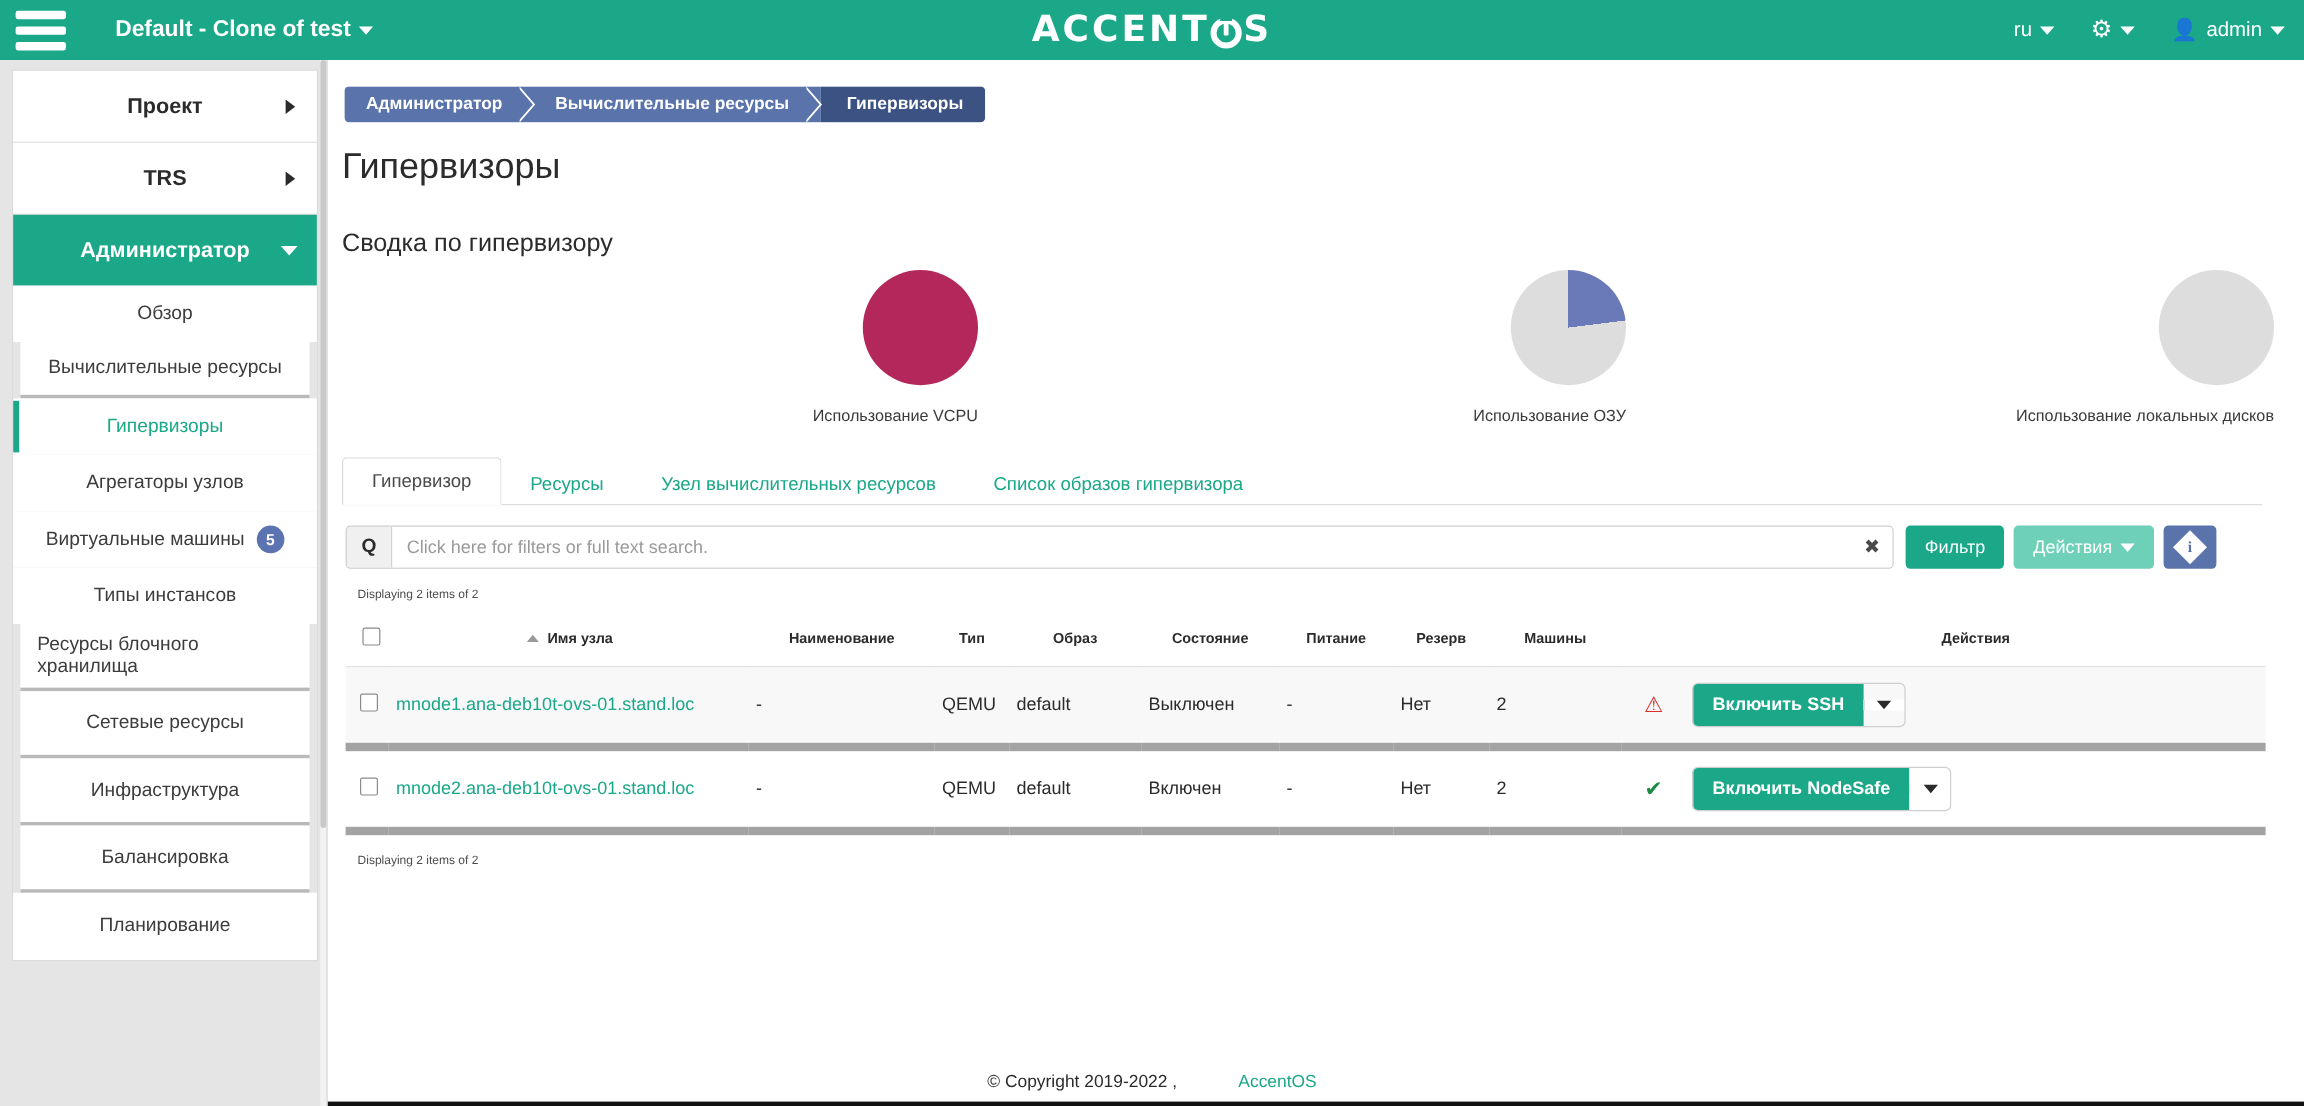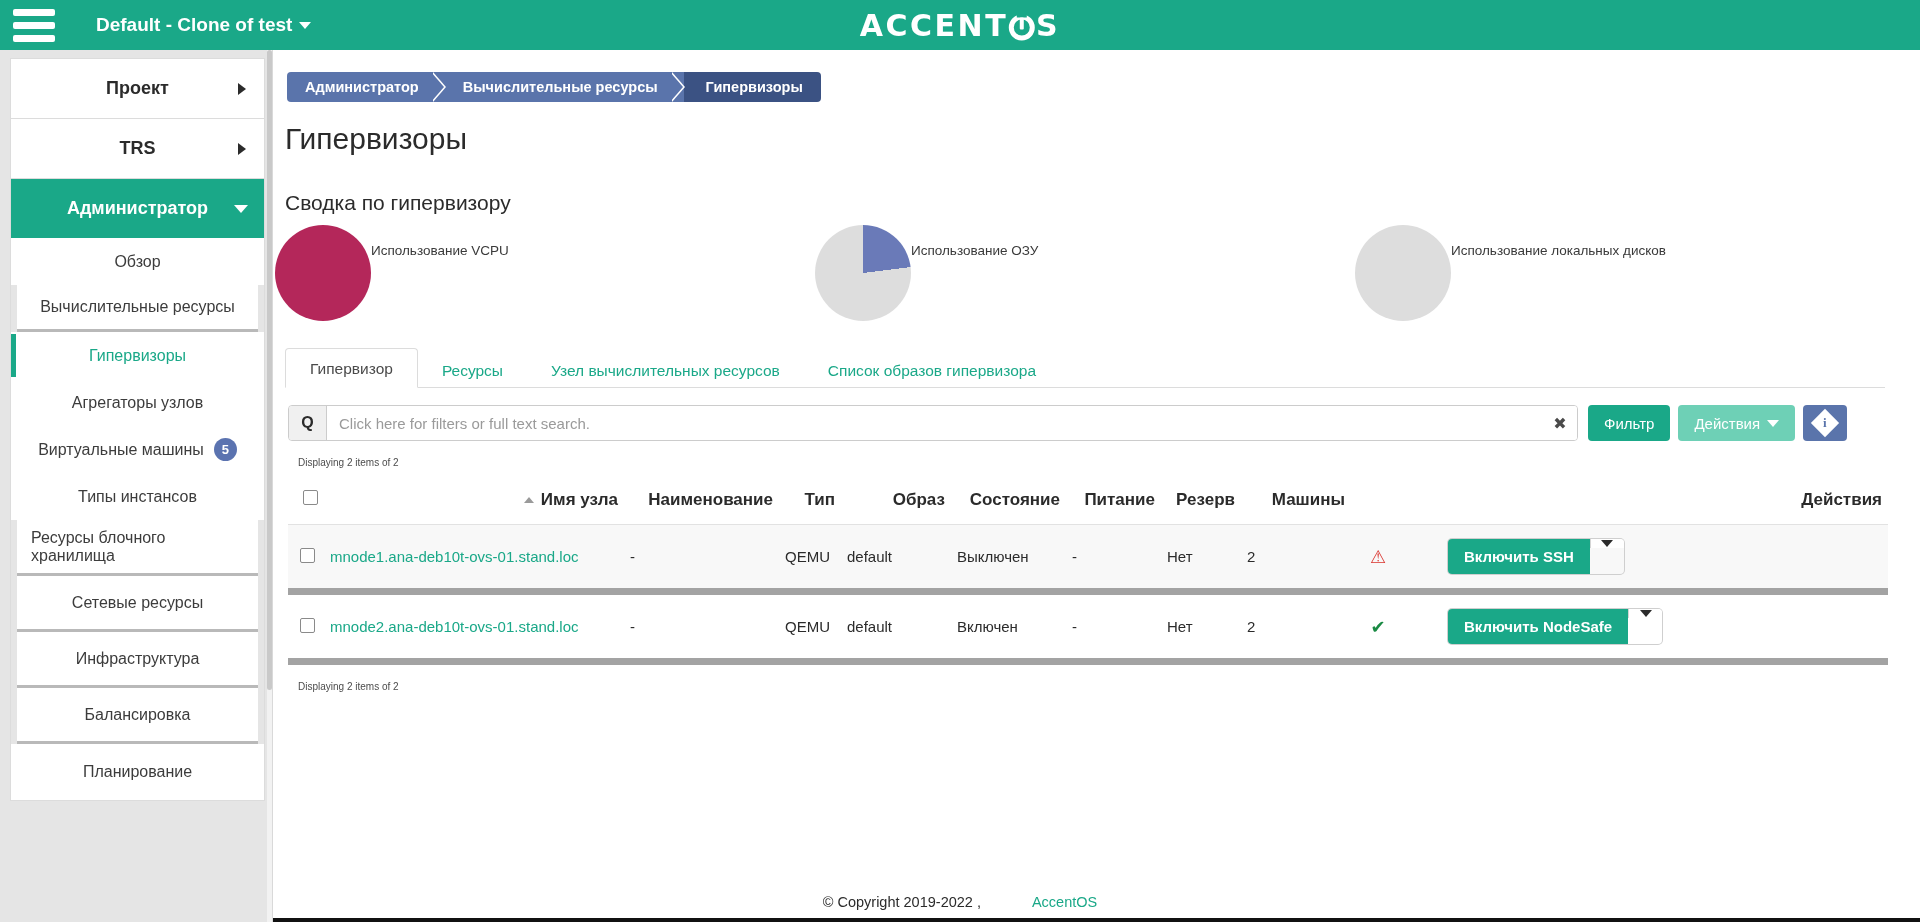--- a/index.html
+++ b/index.html
@@ -241,21 +241,21 @@
   }
 
   
   #pie-row {
     margin-top: 10px;
     display: flex;
     width: 1620px;
   }
   .pie-cell {
     flex: 1 1 0;
-    display: flex; flex-direction: row; align-items: flex-start;
+    display: flex; flex-direction: column; align-items: flex-end;
   }
   .pie {
     width: 96px; height: 96px;
     border-radius: 50%;
   }
   .pie-label {
     margin-top: 18px;
     font-size: 13.5px;
     color: #3a3a3a;
     text-align: center;
@@ -366,22 +366,22 @@
     color: #4c4c4c;
     margin: 16px 0 0 23px;
   }
   #hv-table {
     margin: 14px 0 0 13px;
     width: 1600px;
     border-collapse: collapse;
     font-size: 15px;
   }
   #hv-table thead th {
-    text-align: right;
-    font-size: 17px;
+    text-align: center;
+    font-size: 12px;
     font-weight: bold;
     color: #2b2b2b;
     padding: 8px 6px 14px 6px;
     border-bottom: 1px solid #e2e2e2;
     white-space: nowrap;
   }
   #hv-table tbody td {
     padding: 14px 6px;
     border-bottom: 7px solid #a3a3a3;
     color: #2b2b2b;
@@ -408,24 +408,23 @@
   }
   .node-link {
     color: #1aa888;
     text-decoration: none;
     cursor: pointer;
   }
   .status-warn { color: #d9322c; font-size: 18px; }
   .status-ok { color: #1a8a44; font-size: 18px; font-weight: bold; }
   .col-icon { width: 54px; text-align: center; }
   .split-btn {
-    display: inline-flex; align-items: flex-start;
+    display: inline-flex; align-items: center;
     border-radius: 4px; overflow: hidden;
     box-shadow: 0 0 0 1px #cfcfcf;
-    margin-left: 37px;
   }
   .split-main {
     background: #1aa888;
     color: #ffffff;
     border: none;
     font-size: 15px;
     font-weight: bold;
     font-family: "Liberation Sans", sans-serif;
     padding: 9px 16px;
     cursor: pointer;
@@ -479,20 +478,35 @@
     <span></span>
   </div>
   <div id="ctx-switcher">
     <span>Default - Clone of test</span>
     <i class="caret-down"></i>
   </div>
   <div id="brand-logo">
     <span>ACCENT</span>
       <span class="o-power"></span>
       <span>S</span>
+  </div>
+  <div id="topbar-right">
+    <div class="topbar-menu">
+      <span>ru</span>
+      <i class="caret-down"></i>
+    </div>
+    <div class="topbar-menu">
+      <span class="gear-glyph">⚙</span>
+      <i class="caret-down"></i>
+    </div>
+    <div class="topbar-menu">
+      <span class="user-glyph">👤</span>
+      <span>admin</span>
+      <i class="caret-down"></i>
+    </div>
   </div>
 </div>
 
 <div id="sidebar">
   <div id="sidebar-inner">
 
     <div class="nav-group">
       <div class="nav-top">
         <span>Проект</span>
         <i class="arrow-right"></i>

